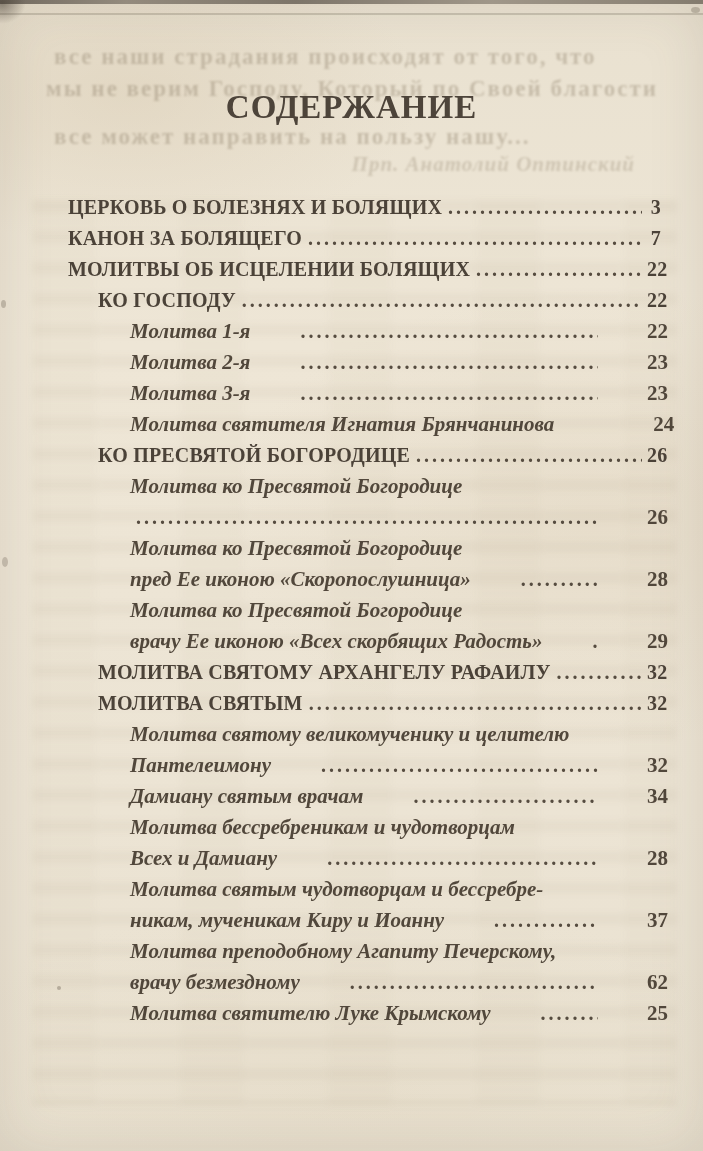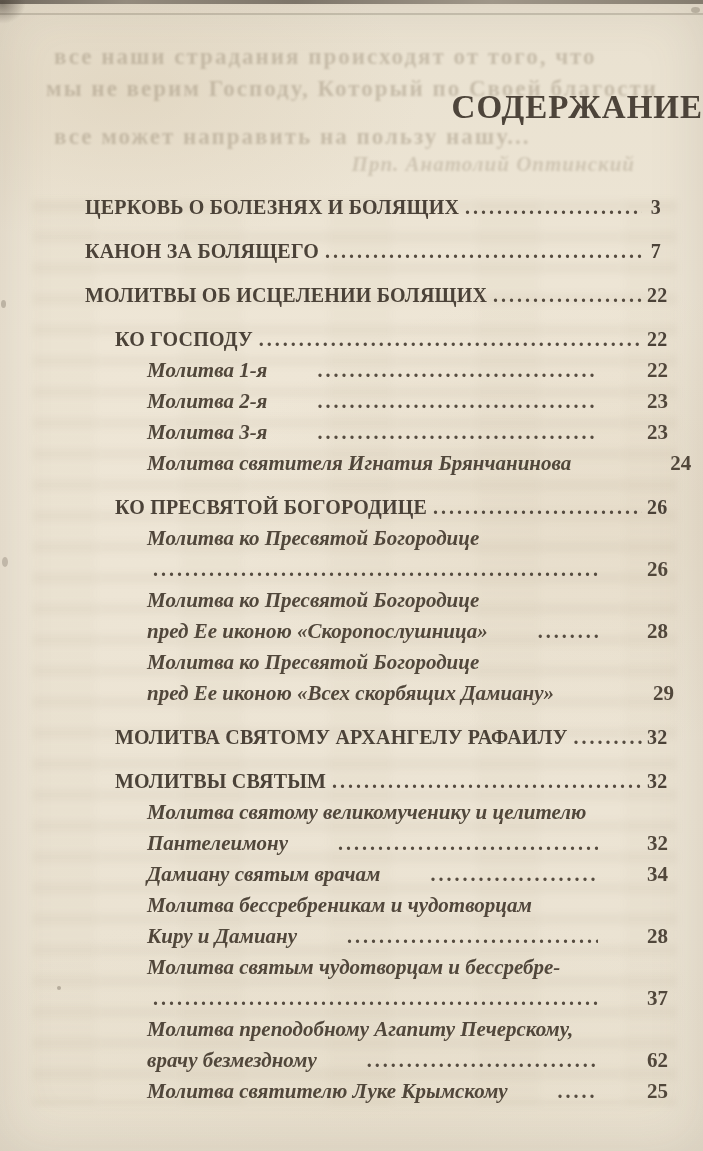--- a/index.html
+++ b/index.html
@@ -40,28 +40,28 @@
   
   .ghost-quote{position:absolute;left:0;top:0;right:0;z-index:1;color:#8d7f69;
     font-weight:600;}
   .ghost-line{position:absolute;white-space:nowrap;opacity:.38;filter:blur(1.2px);
     font-size:23px;letter-spacing:2px;}
   .g1{left:54px;top:44px;}
   .g2{left:46px;top:76px;}
   .g3{left:54px;top:124px;}
   .g4{right:68px;top:152px;font-style:italic;font-size:21px;letter-spacing:1px;opacity:.30;}
   
-  .title{position:relative;z-index:2;margin:90px 0 0 0;text-align:right;
+  .title{position:relative;z-index:2;margin:90px 0 0 0;text-align:center;
     font-size:33px;line-height:34px;font-weight:700;letter-spacing:1px;color:#4d443a;}
   
-  .toc{position:relative;z-index:2;margin-top:68px;padding:0 42px 0 85px;}
+  .toc{position:relative;z-index:2;margin-top:68px;padding:0 42px 0 68px;}
   .row{display:flex;align-items:baseline;line-height:31px;}
   .row.caps{font-weight:700;font-size:20px;letter-spacing:.2px;color:#4b4238;}
   .row.italic{font-style:italic;font-weight:600;font-size:21px;color:#51473b;gap:44px;}
-  .row.caps.entry-start{margin-top:13px;}
+  .row.caps.entry-start{}
   .toc .row:first-child{margin-top:0;}
   .lvl1{margin-left:30px;}
   .lvl2{margin-left:62px;}
   .lbl{white-space:nowrap;}
   .leader{flex:1 1 auto;overflow:hidden;white-space:nowrap;margin:0 5px 0 6px;
     font-style:normal;}
   .leader::after{content:"...................................................................................................";
     font-size:20px;letter-spacing:3px;color:#564c40;}
   .row.italic .leader::after{font-weight:600;}
   .pg{white-space:nowrap;font-style:normal;min-width:14px;text-align:right;}
@@ -142,59 +142,60 @@
       </div>
       <div class="row lvl2 italic cont">
         <span class="lbl">пред Ее иконою «Скоропослушница»</span>
         <span class="leader"></span>
         <span class="pg">28</span>
       </div>
       <div class="row lvl2 italic entry-start">
         <span class="lbl">Молитва ко Пресвятой Богородице</span>
       </div>
       <div class="row lvl2 italic cont">
-        <span class="lbl">пред Ее иконою «Всех скорбящих Дамиану»</span>
+        <span class="lbl">врачу Ее иконою «Всех скорбящих Радость»</span>
         <span class="leader"></span>
         <span class="pg">29</span>
       </div>
       <div class="row lvl1 caps entry-start">
         <span class="lbl">МОЛИТВА СВЯТОМУ АРХАНГЕЛУ РАФАИЛУ</span>
         <span class="leader"></span>
         <span class="pg">32</span>
       </div>
       <div class="row lvl1 caps entry-start">
-        <span class="lbl">МОЛИТВЫ СВЯТЫМ</span>
+        <span class="lbl">МОЛИТВА СВЯТЫМ</span>
         <span class="leader"></span>
         <span class="pg">32</span>
       </div>
       <div class="row lvl2 italic entry-start">
         <span class="lbl">Молитва святому великомученику и целителю</span>
       </div>
       <div class="row lvl2 italic cont">
         <span class="lbl">Пантелеимону</span>
         <span class="leader"></span>
         <span class="pg">32</span>
       </div>
       <div class="row lvl2 italic entry-start">
         <span class="lbl">Дамиану святым врачам</span>
         <span class="leader"></span>
         <span class="pg">34</span>
       </div>
       <div class="row lvl2 italic entry-start">
         <span class="lbl">Молитва бессребреникам и чудотворцам</span>
       </div>
       <div class="row lvl2 italic cont">
-        <span class="lbl">Киру и Дамиану</span>
+        <span class="lbl">Всех и Дамиану</span>
         <span class="leader"></span>
         <span class="pg">28</span>
       </div>
       <div class="row lvl2 italic entry-start">
         <span class="lbl">Молитва святым чудотворцам и бессребре-</span>
       </div>
       <div class="row lvl2 italic cont">
+        <span class="lbl">никам, мученикам Киру и Иоанну</span>
         <span class="leader"></span>
         <span class="pg">37</span>
       </div>
       <div class="row lvl2 italic entry-start">
         <span class="lbl">Молитва преподобному Агапиту Печерскому,</span>
       </div>
       <div class="row lvl2 italic cont">
         <span class="lbl">врачу безмездному</span>
         <span class="leader"></span>
         <span class="pg">62</span>

